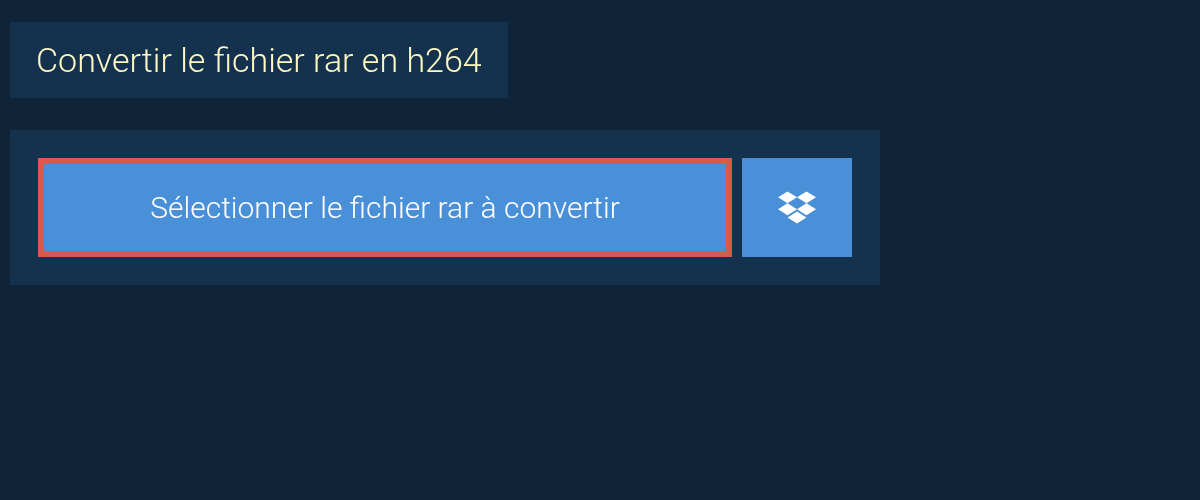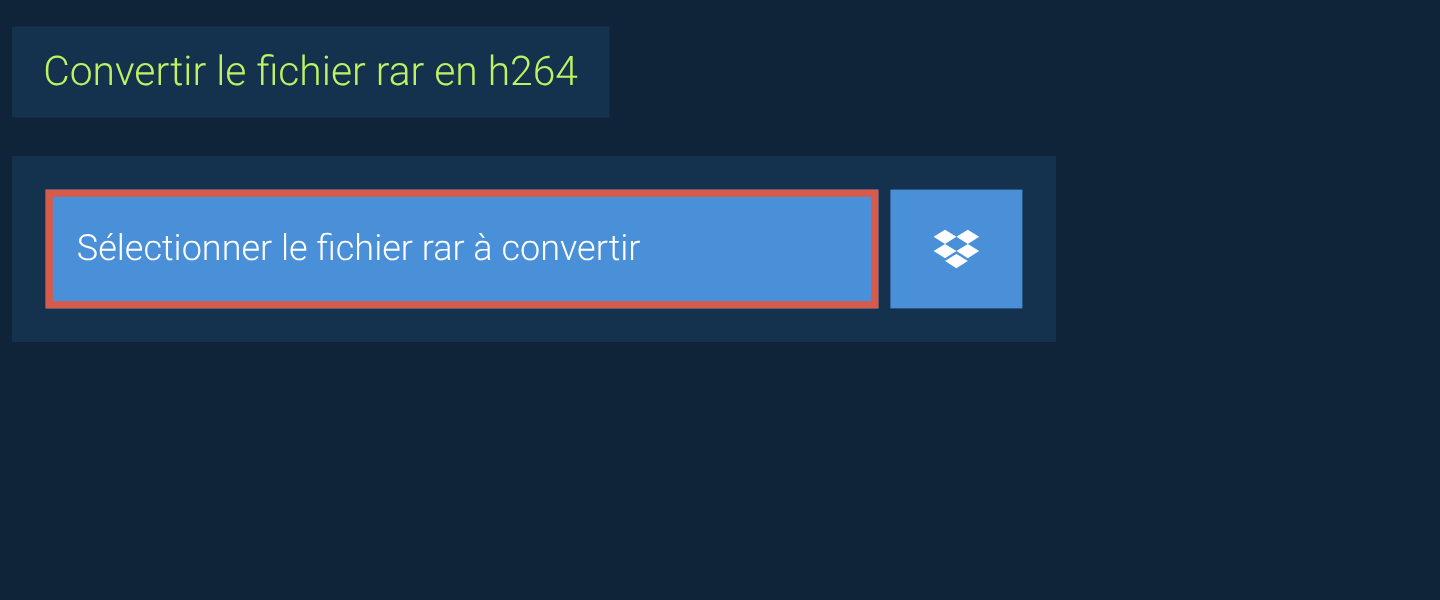--- a/index.html
+++ b/index.html
@@ -13,21 +13,21 @@
       background: #0f2438;
       font-family: -apple-system, BlinkMacSystemFont, "Segoe UI", Roboto, Helvetica, Arial, sans-serif;
       position: relative;
     }
     .header-tab {
       position: absolute;
       top: 22px;
       left: 10px;
       background: #14314d;
       padding: 18px 26px;
-      color: #bef264;
+      color: #fef9c3;
       font-size: 34px;
       font-weight: 300;
     }
     .button-panel {
       position: absolute;
       top: 130px;
       left: 10px;
       width: 870px;
       background: #14314d;
       padding: 28px;
@@ -39,20 +39,21 @@
       background: #4a90d9;
       border: 6px solid #d85a4a;
       color: #ffffff;
       font-size: 30px;
       font-weight: 300;
       padding: 26px 20px;
       text-align: center;
       cursor: pointer;
       display: flex;
       align-items: center;
+      justify-content: center;
     }
     .dropbox-button {
       width: 110px;
       background: #4a90d9;
       cursor: pointer;
       display: flex;
       align-items: center;
       justify-content: center;
     }
     .dropbox-icon {

